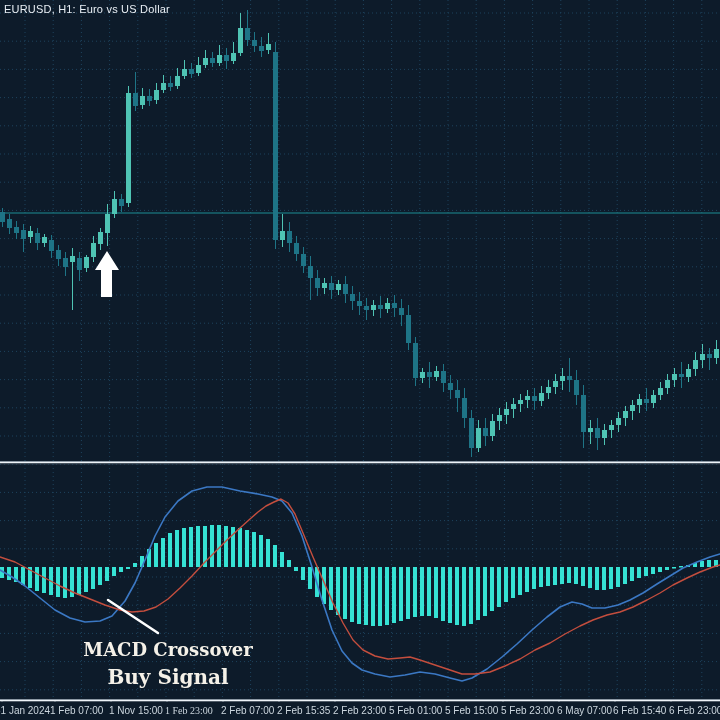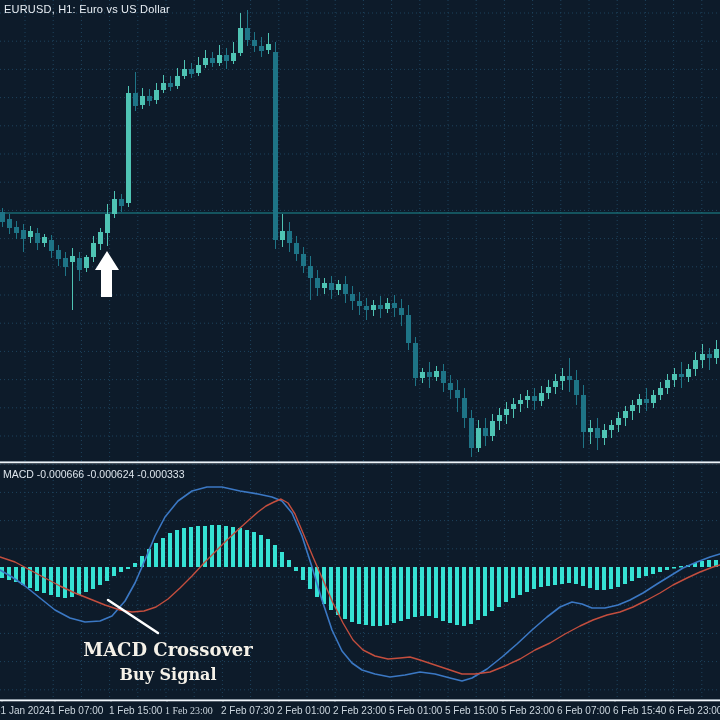--- a/index.html
+++ b/index.html
@@ -5,21 +5,21 @@
   html,body{margin:0;padding:0;background:#0d1b2a;}
   #stage{position:relative;width:720px;height:720px;overflow:hidden;background:#0d1b2a;
          font-family:"Liberation Sans",sans-serif;}
   #chart-svg{position:absolute;left:0;top:0;}
   .overlay{position:absolute;pointer-events:none;}
   #window-title{left:4px;top:3px;font-size:11px;color:#e8eef4;letter-spacing:.2px;}
   #macd-label{left:3px;top:468px;font-size:10.5px;color:#dde5ec;}
   .anno-text{font-family:"DejaVu Serif","Liberation Serif",serif;font-weight:bold;
              color:#f5f1e8;text-align:center;transform:translateX(-50%);white-space:nowrap;}
   #anno-line1{left:168px;top:639px;font-size:18px;}
-  #anno-line2{left:168px;top:665px;font-size:16px;}
+  #anno-line2{left:168px;top:665px;font-size:20px;}
   #time-axis{position:absolute;left:0;top:702px;width:720px;height:18px;background:#0d1b2a;}
   .x-label{position:absolute;top:3px;font-size:10px;color:#ccd6de;white-space:nowrap;}
 </style>
 </head>
 <body>
 
 <div id="stage">
   <svg id="chart-svg" width="720" height="720">
       <g stroke="#23506e" stroke-width="1" stroke-dasharray="1 3" opacity="0.75">
         <line x1="25" y1="0" x2="25" y2="699"></line>
@@ -408,31 +408,30 @@
         <line x1="335" y1="701.5" x2="335" y2="705"></line>
         <line x1="391" y1="701.5" x2="391" y2="705"></line>
         <line x1="447" y1="701.5" x2="447" y2="705"></line>
         <line x1="503" y1="701.5" x2="503" y2="705"></line>
         <line x1="559" y1="701.5" x2="559" y2="705"></line>
         <line x1="615" y1="701.5" x2="615" y2="705"></line>
         <line x1="671" y1="701.5" x2="671" y2="705"></line>
       </g>
     </svg>
   <div id="window-title" class="overlay">EURUSD, H1:  Euro vs US Dollar</div>
-  <div id="macd-label" class="overlay">MACD -0.000666 -0.000624 -0.000333</div>
   <div id="anno-line1" class="overlay anno-text">MACD Crossover</div>
   <div id="anno-line2" class="overlay anno-text">Buy Signal</div>
   <div id="time-axis">
       <span class="x-label" style="left: -5px;">31 Jan 2024</span>
       <span class="x-label" style="left: 50px;">1 Feb 07:00</span>
-      <span class="x-label" style="left: 109px;">1 Feb 15:00</span>
+      <span class="x-label" style="left: 109px;">1 Nov 15:00</span>
       <span class="x-label" style="left: 165px; font-family: Liberation Serif, serif;">1 Feb 23:00</span>
-      <span class="x-label" style="left: 221px;">2 Feb 07:30</span>
-      <span class="x-label" style="left: 277px;">2 Feb 01:00</span>
+      <span class="x-label" style="left: 221px;">2 Feb 07:00</span>
+      <span class="x-label" style="left: 277px;">2 Feb 15:35</span>
       <span class="x-label" style="left: 333px;">2 Feb 23:00</span>
       <span class="x-label" style="left: 389px;">5 Feb 01:00</span>
       <span class="x-label" style="left: 445px;">5 Feb 15:00</span>
       <span class="x-label" style="left: 501px;">5 Feb 23:00</span>
-      <span class="x-label" style="left: 557px;">6 Feb 07:00</span>
+      <span class="x-label" style="left: 557px;">6 May 07:00</span>
       <span class="x-label" style="left: 613px;">6 Feb 15:40</span>
       <span class="x-label" style="left: 669px;">6 Feb 23:00</span>
     </div>
 </div>
 
 </body></html>

